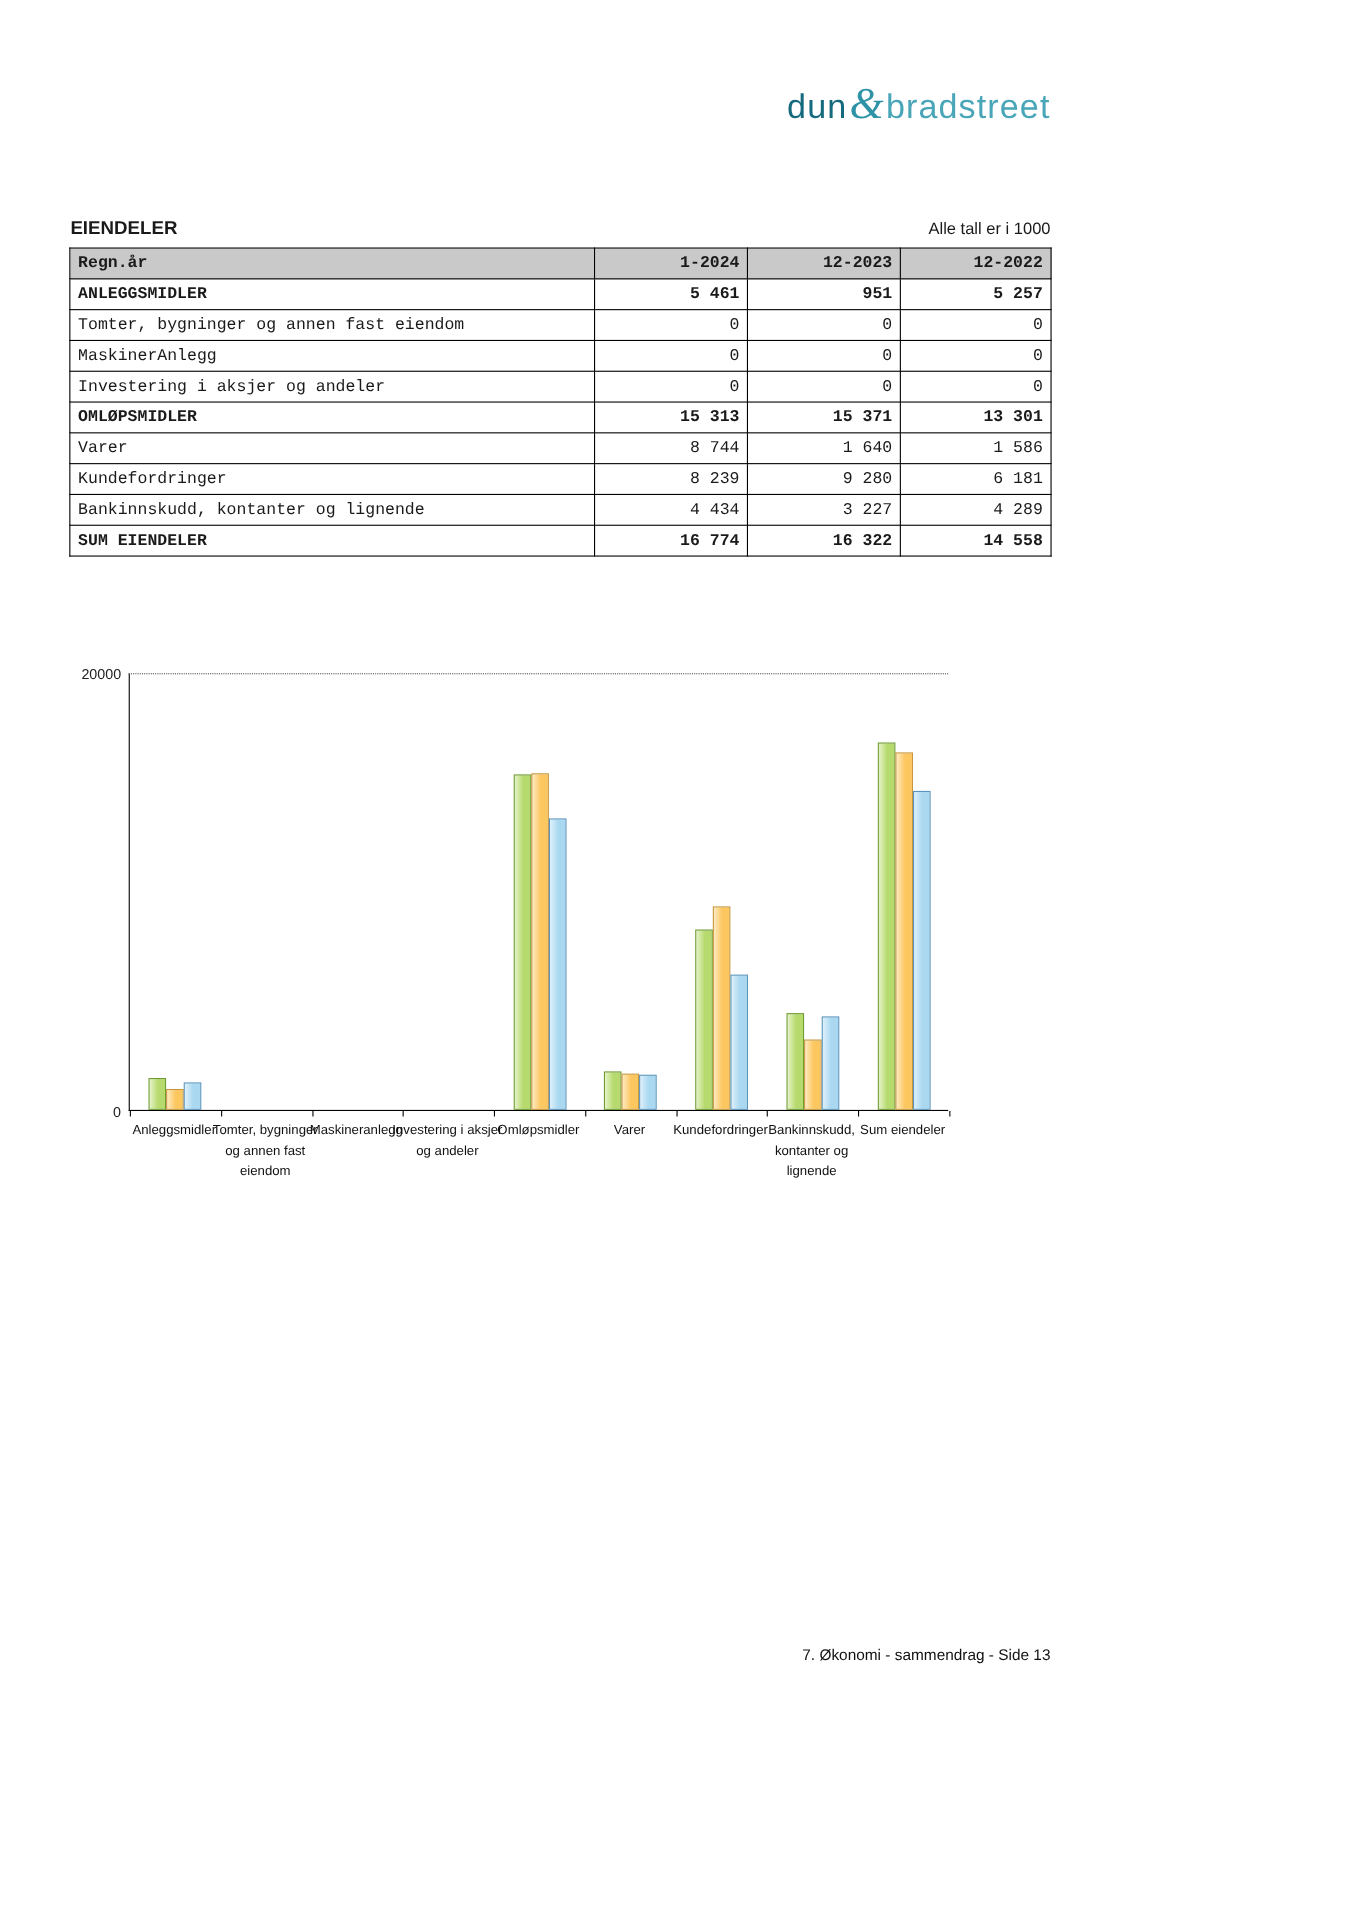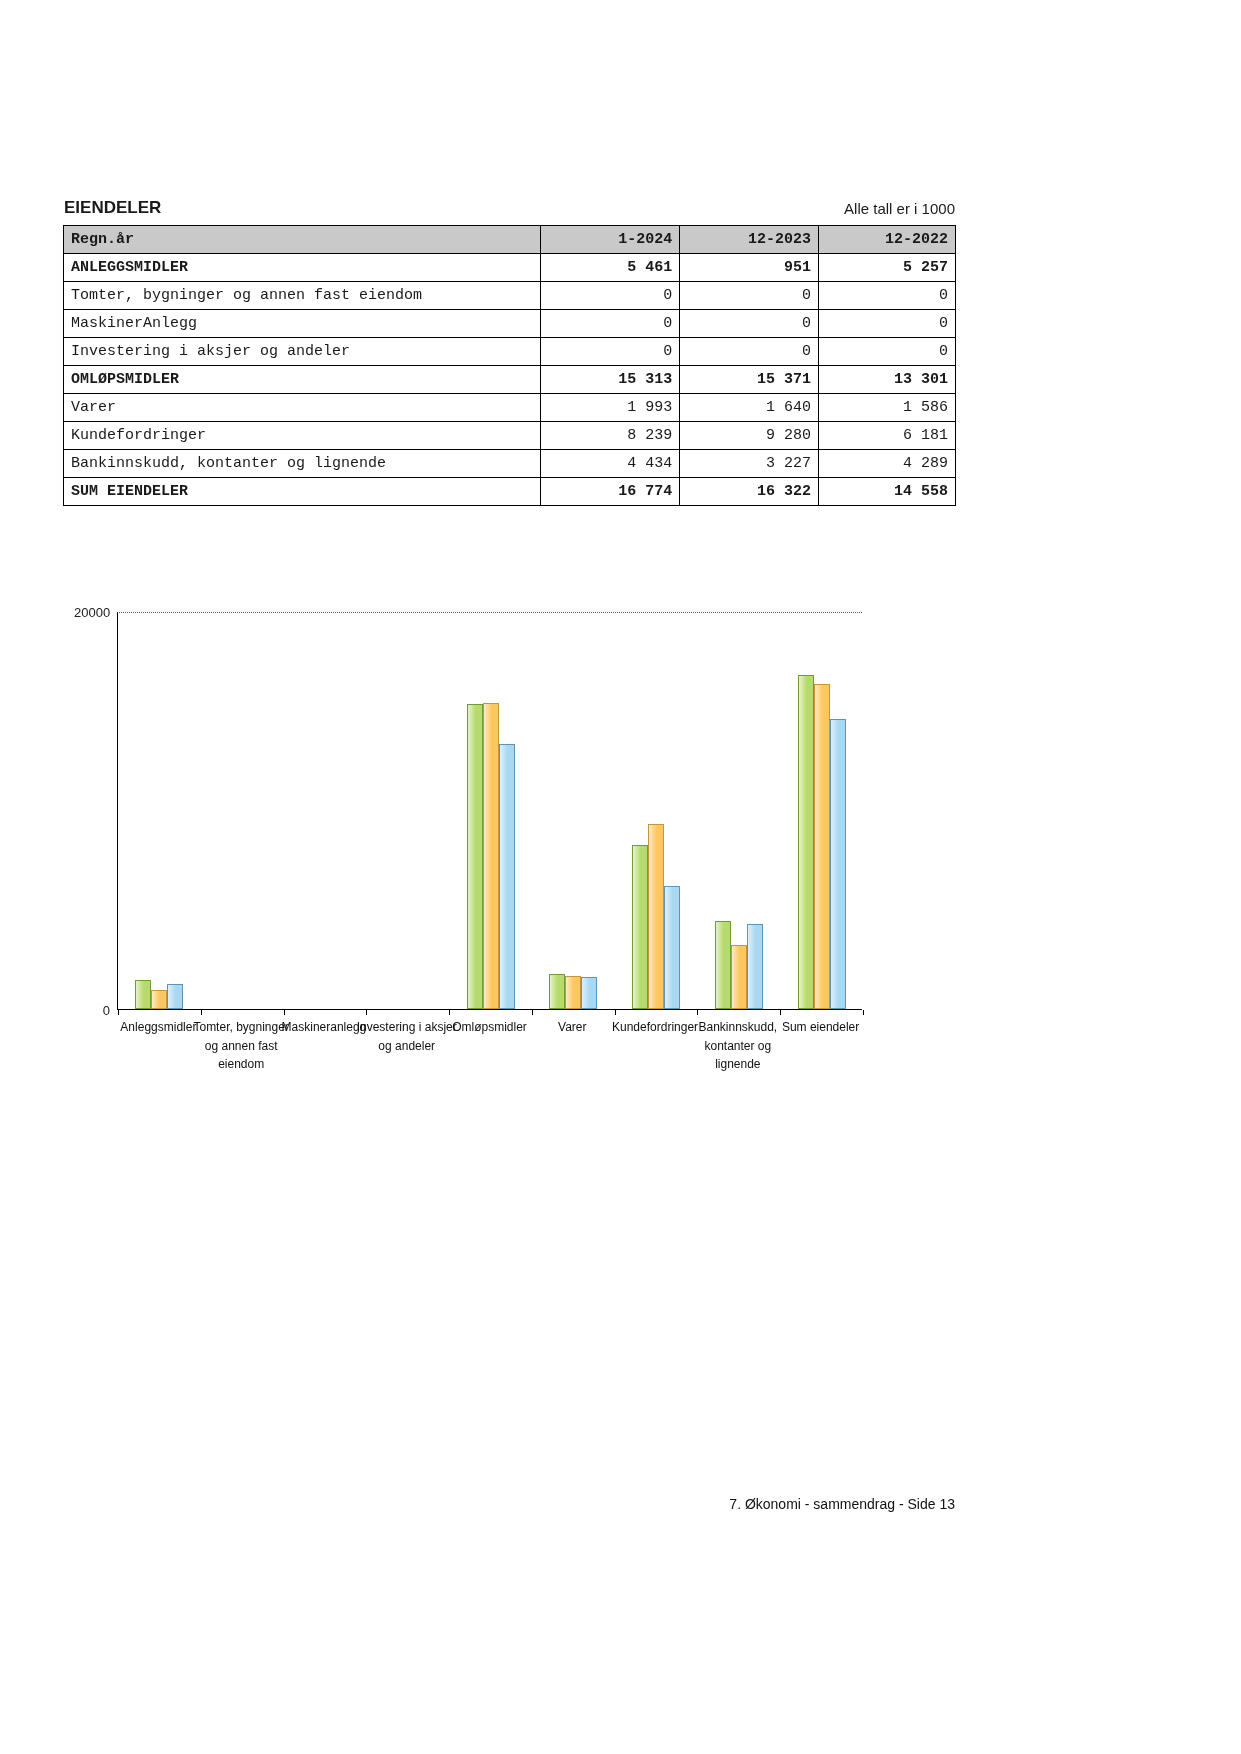--- a/index.html
+++ b/index.html
@@ -49,20 +49,23 @@
   .legend-label { font-size:13px; color:#111; }
 
   
   .footer { position:absolute; right:286px; top:1496px; font-size:14px; color:#111; }
 </style>
 </head>
 <body>
 
 <div class="page">
 
+  <div class="logo">
+    <span class="dun">dun</span><span class="amp">&amp;</span><span class="brad">bradstreet</span>
+  </div>
 
   <div class="section-title">EIENDELER</div>
   <div class="units-note">Alle tall er i 1000</div>
 
   <div class="assets-table-wrap">
     <table>
       <colgroup>
           <col class="c0">
           <col class="c1">
           <col class="c2">
@@ -102,21 +105,21 @@
             <td class="num">0</td>
           </tr>
           <tr>
             <td class="label bold">OMLØPSMIDLER</td>
             <td class="num bold">15 313</td>
             <td class="num bold">15 371</td>
             <td class="num bold">13 301</td>
           </tr>
           <tr>
             <td class="label">Varer</td>
-            <td class="num">1 993</td>
+            <td class="num">8 744</td>
             <td class="num">1 640</td>
             <td class="num">1 586</td>
           </tr>
           <tr>
             <td class="label">Kundefordringer</td>
             <td class="num">8 239</td>
             <td class="num">9 280</td>
             <td class="num">6 181</td>
           </tr>
           <tr>

